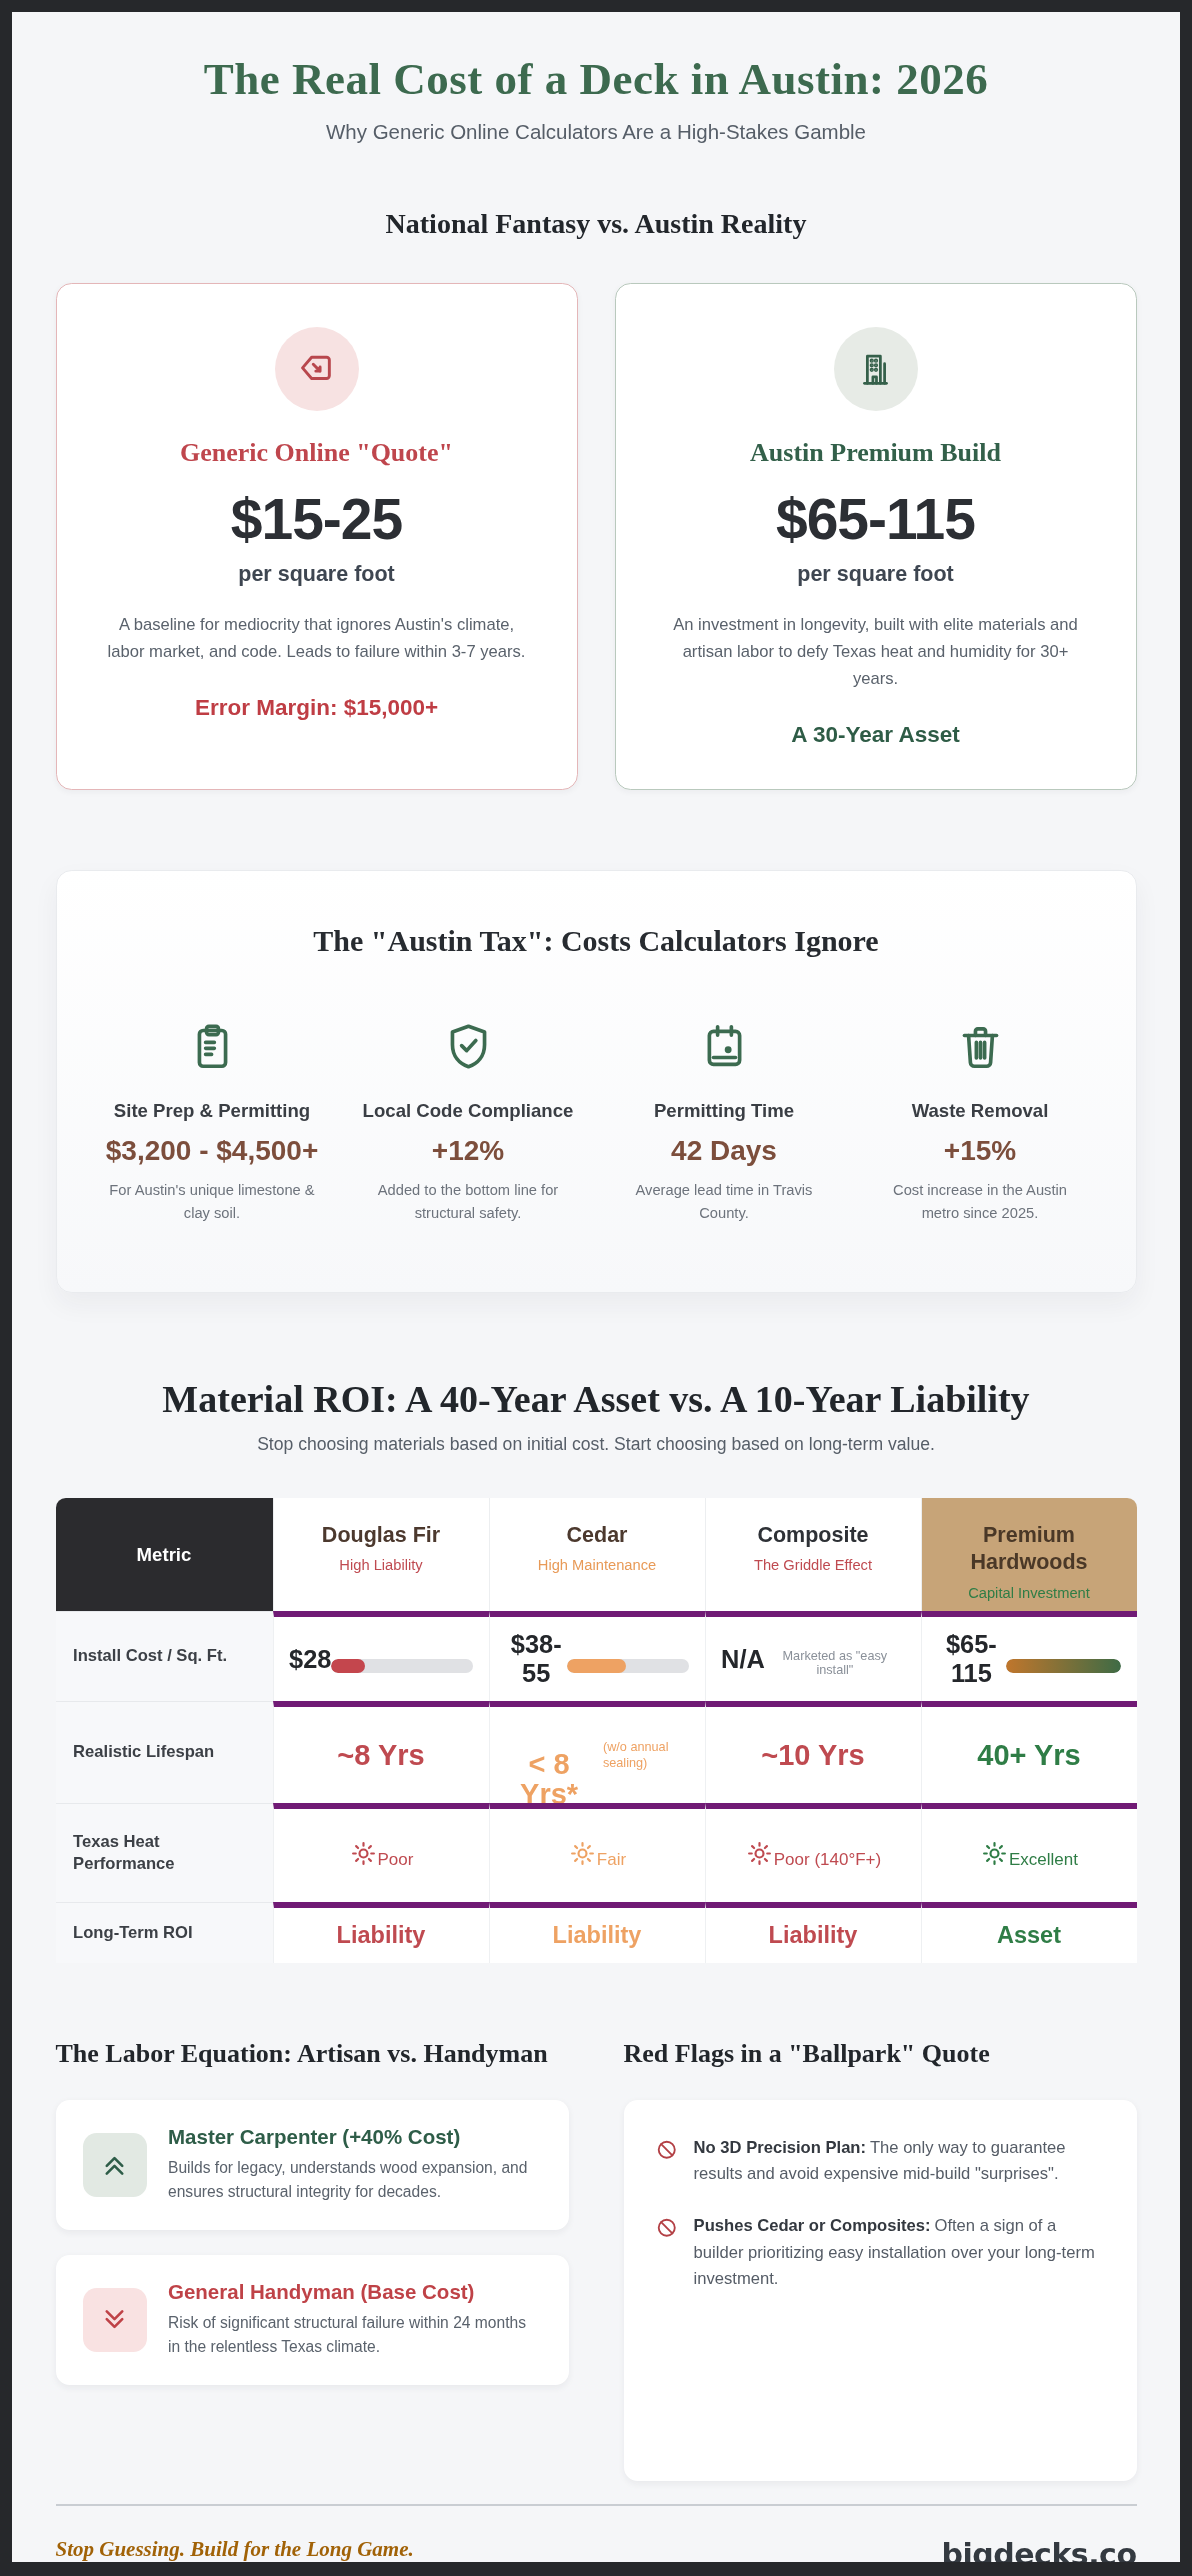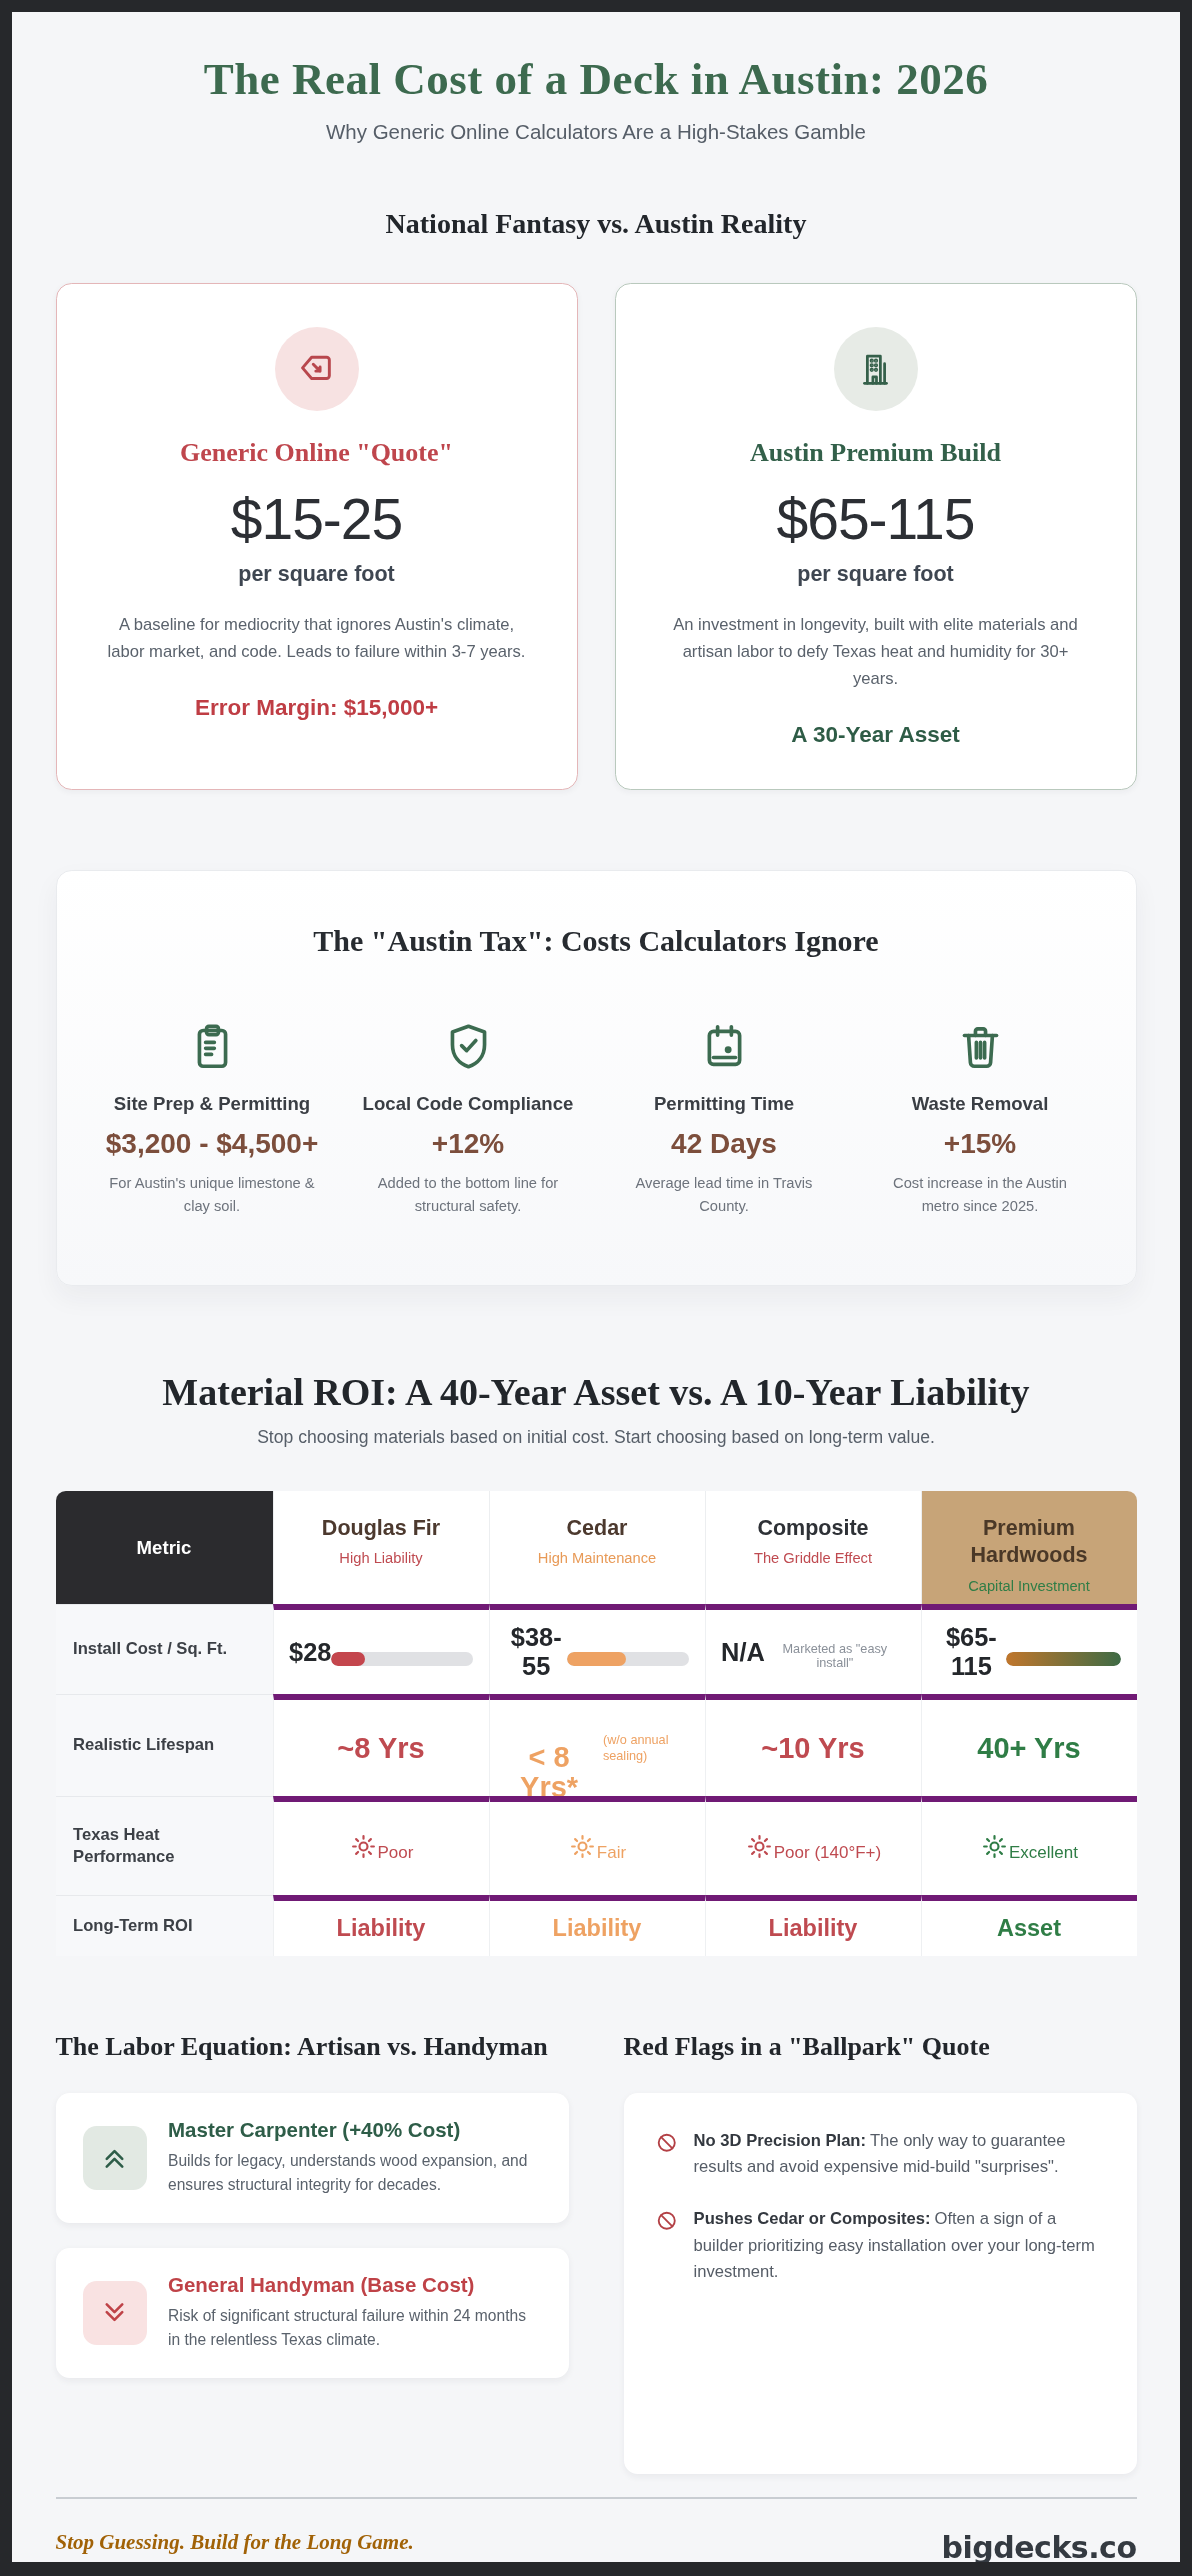--- a/index.html
+++ b/index.html
@@ -36,39 +36,39 @@
   .icon-circle {
     width: 84px; height: 84px; border-radius: 50%; margin: 0 auto;
     display: flex; align-items: center; justify-content: center;
   }
   .red-card .icon-circle { background: #f7e2e2; color: #b8474d; }
   .green-card .icon-circle { background: #e7ebe6; color: #35604a; }
   .icon-circle svg { width: 39px; height: 39px; }
   .card-title { font-size: 26px; margin-top: 27px; }
   .red-card .card-title { color: #bf464d; }
   .green-card .card-title { color: #33604a; }
-  .price { font-size: 57px; font-weight: 400; color: #2c2f34; margin-top: 17.6px; letter-spacing: -1px; }
+  .price { font-size: 57px; font-weight: 700; color: #2c2f34; margin-top: 17.6px; letter-spacing: -1px; }
   .unit { font-size: 21.5px; font-weight: 700; color: #3e4651; margin-top: 9.8px; }
   .desc { font-size: 16.6px; color: #5a626c; line-height: 1.62; margin: 25.4px auto 0; max-width: 430px; }
   .card-note { font-size: 22.5px; font-weight: 700; margin-top: 29px; }
   .red-card .card-note { color: #bf3d44; }
   .green-card .card-note { color: #2e5c46; }
 
   
   .tax {
     margin-top: 80px;
     background: linear-gradient(180deg, #ffffff, #f7f8fa);
     border: 1px solid #e9ebee; border-radius: 15.6px;
     padding: 53px 45px 68px;
     box-shadow: 0 11.7px 25.4px rgba(30,40,50,.05);
   }
   .tax-heading { font-size: 30px; color: #272b30; text-align: center; }
   .tax-grid { display: grid; grid-template-columns: repeat(4, 1fr); gap: 35px; margin-top: 61px; text-align: center; }
   .tax-item svg { width: 55px; height: 55px; color: #3c6b50; }
-  .tax-title { font-size: 18.6px; font-weight: 700; color: #3a3e44; margin-top: 13px; line-height: 1.35; }
+  .tax-title { font-size: 18.6px; font-weight: 700; color: #3a3e44; margin-top: 20px; line-height: 1.35; }
   .tax-value { font-size: 28px; font-weight: 700; color: #7c4e3c; margin-top: 9.8px; line-height: 1.3; }
   .tax-note { font-size: 14.7px; color: #6d737c; margin-top: 9.8px; line-height: 1.55; max-width: 215px; margin-left: auto; margin-right: auto; }
 
   
   .roi { margin-top: 84px; }
   .roi-heading { font-size: 38px; color: #22262b; text-align: center; }
   .roi-sub { font-size: 17.6px; color: #565e68; text-align: center; margin-top: 12.7px; }
   .tbl {
     margin-top: 43px;
     display: grid;

